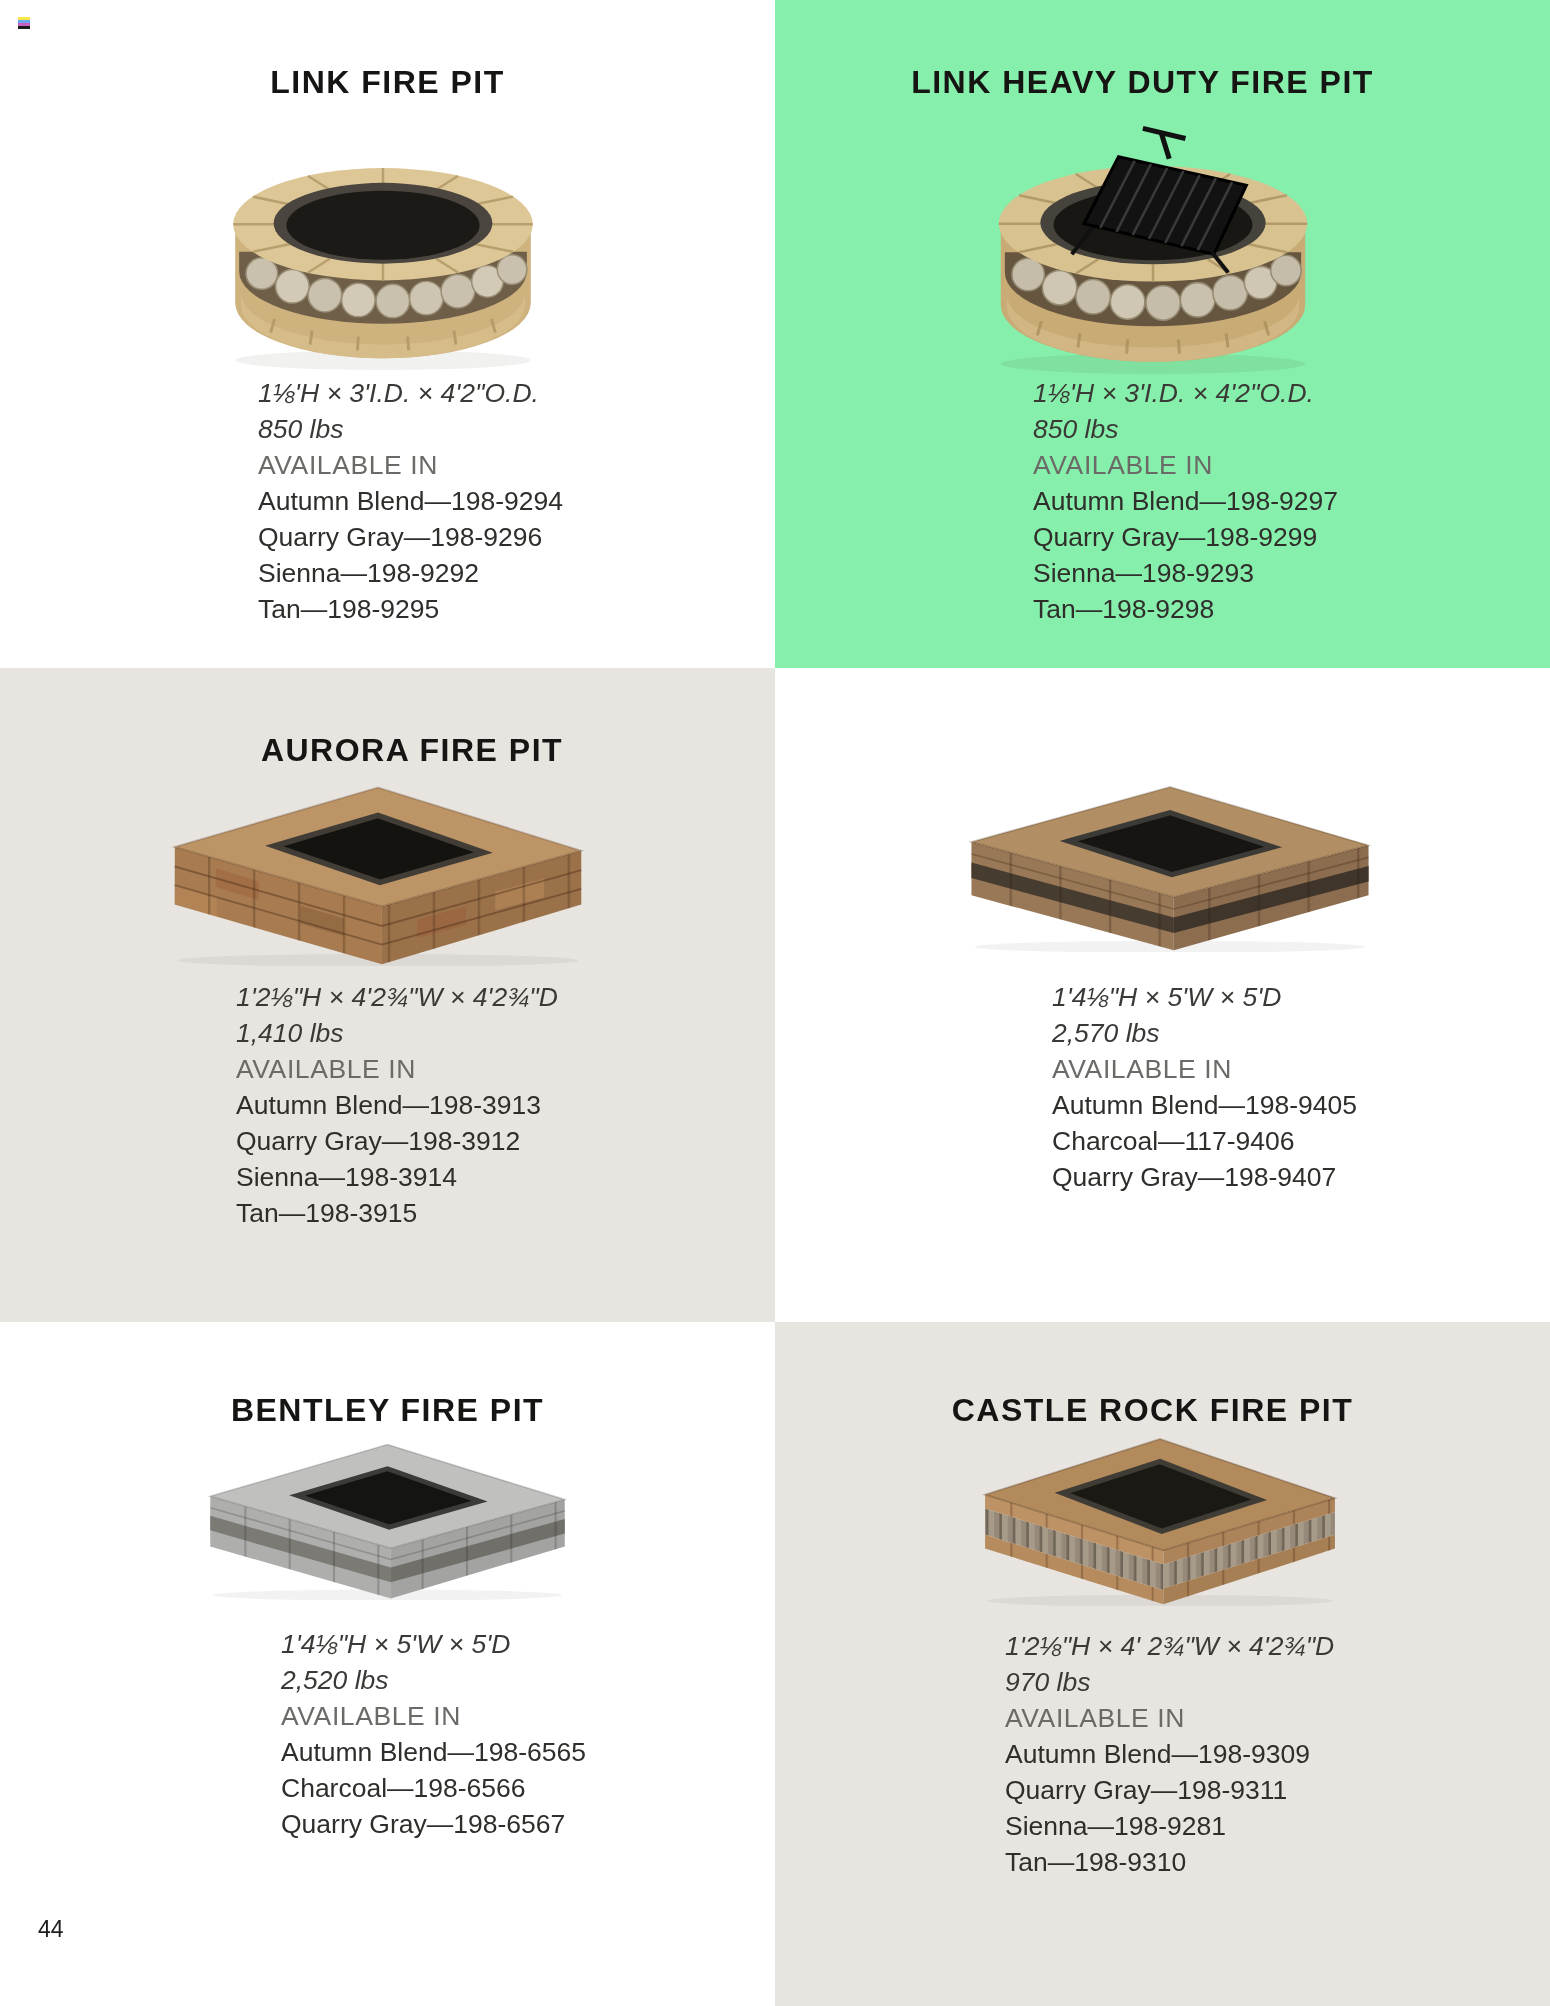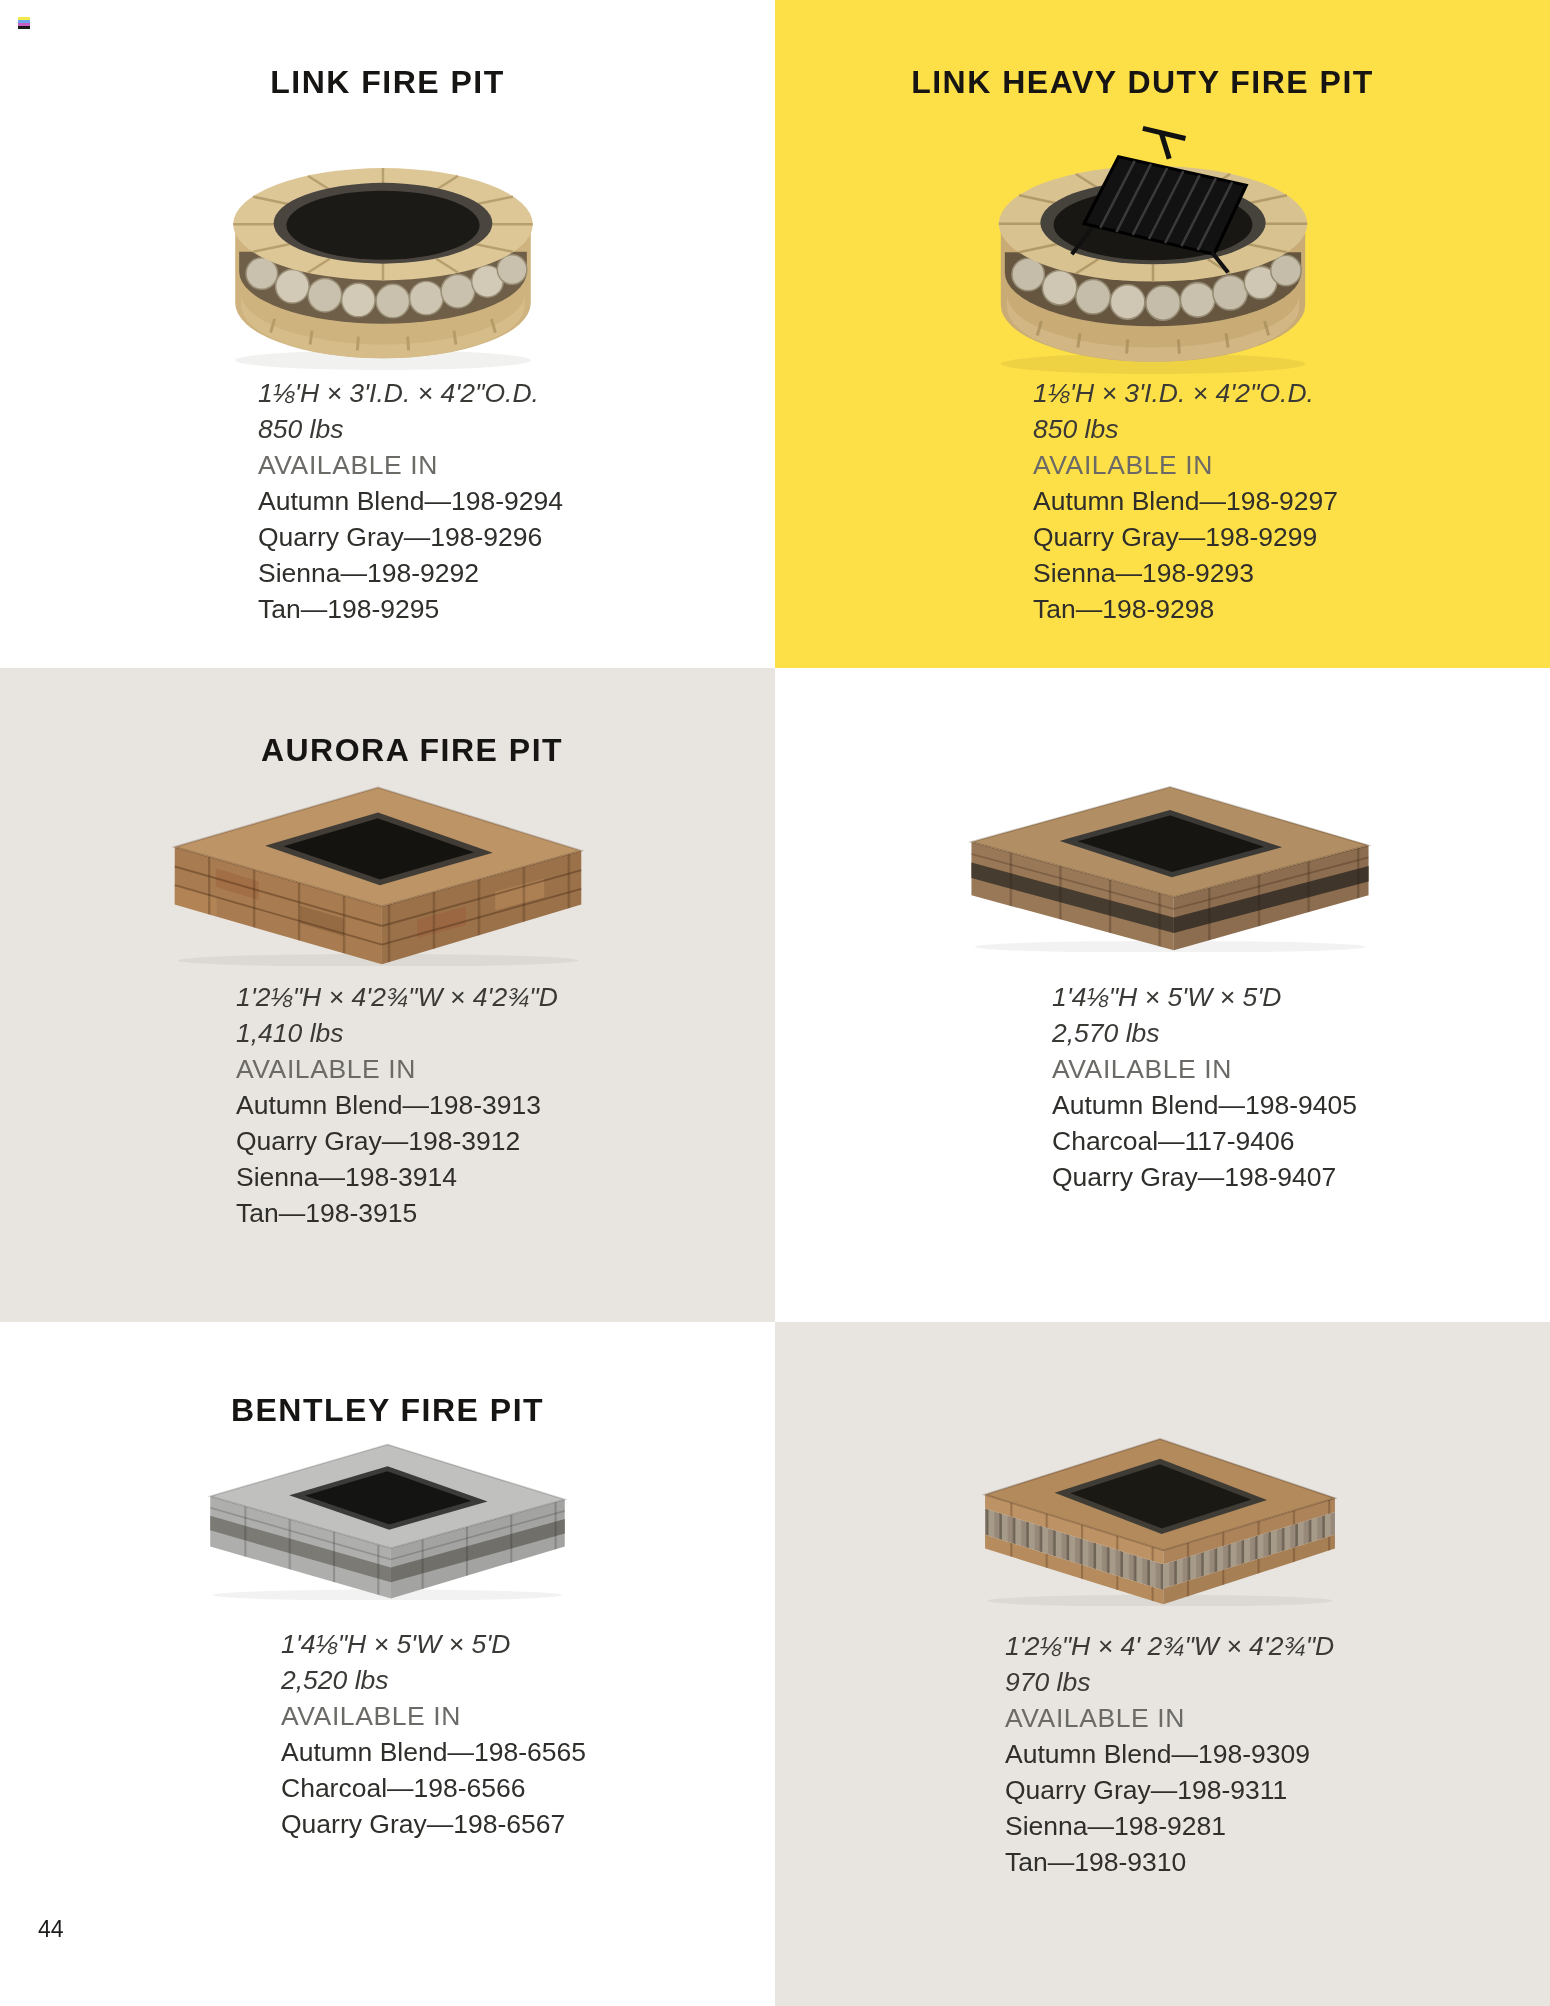--- a/index.html
+++ b/index.html
@@ -82,21 +82,21 @@
       <div class="dim">1⅛'H × 3'I.D. × 4'2"O.D.</div>
       <div class="wt">850 lbs</div>
       <div class="avail">AVAILABLE IN</div>
       <div class="opt">Autumn Blend—198-9294</div>
       <div class="opt">Quarry Gray—198-9296</div>
       <div class="opt">Sienna—198-9292</div>
       <div class="opt">Tan—198-9295</div>
     </div>
   </div>
 
-  <div class="card gray" style="left: 775px; top: 0px; width: 775px; height: 668px; background-color: #fde047;">
+  <div class="card gray" style="left: 775px; top: 0px; width: 775px; height: 668px; background-color: #86efac;">
     <div class="title" style="left:0; width:735px; top:64px;">LINK HEAVY DUTY FIRE PIT</div>
     <svg class="pit-img" style="left:188px; top:102px;" width="380" height="276" viewBox="0 0 360 272">
       <ellipse cx="180" cy="258" rx="150" ry="10" fill="rgba(60,50,30,0.08)"></ellipse>
       <path d="M30,122 L30,200 A150,56 0 0 0 330,200 L330,122 Z" fill="#c9ab75"></path>
       <path d="M34,148 L34,168 A146,53 0 0 0 326,168 L326,148 Z" fill="#665640"></path>
       <g fill="#c5bda9" stroke="#958a72" stroke-width="1.5">
         <circle cx="57" cy="170" r="16"></circle>
           <circle cx="88" cy="183" r="17" fill="#cfc7b4"></circle>
         <circle cx="121" cy="192" r="17"></circle>
           <circle cx="155" cy="197" r="17" fill="#cfc7b4"></circle>
@@ -258,20 +258,21 @@
       <div class="dim">1'4⅛"H × 5'W × 5'D</div>
       <div class="wt">2,520 lbs</div>
       <div class="avail">AVAILABLE IN</div>
       <div class="opt">Autumn Blend—198-6565</div>
       <div class="opt">Charcoal—198-6566</div>
       <div class="opt">Quarry Gray—198-6567</div>
     </div>
   </div>
 
   <div class="card gray" style="left: 775px; top: 1322px; width: 775px; height: 684px; background-color: rgb(232, 229, 225);">
+    <div class="title" style="left:0; width:755px; top:70px;">CASTLE ROCK FIRE PIT</div>
     <svg class="pit-img" style="left:200px; top:110px;" width="370" height="174" viewBox="0 0 440 200" preserveAspectRatio="none">
       <defs>
         <pattern id="cols6" width="16" height="8" patternUnits="userSpaceOnUse">
           <rect width="16" height="8" fill="#97897a"></rect>
           <rect width="7" height="8" fill="#a69a89"></rect>
           <rect x="13" width="3" height="8" fill="#6f6557"></rect>
         </pattern>
         <pattern id="jvD" width="42" height="8" patternUnits="userSpaceOnUse">
           <rect width="2.5" height="8" fill="rgba(70,40,15,0.3)"></rect>
         </pattern>

